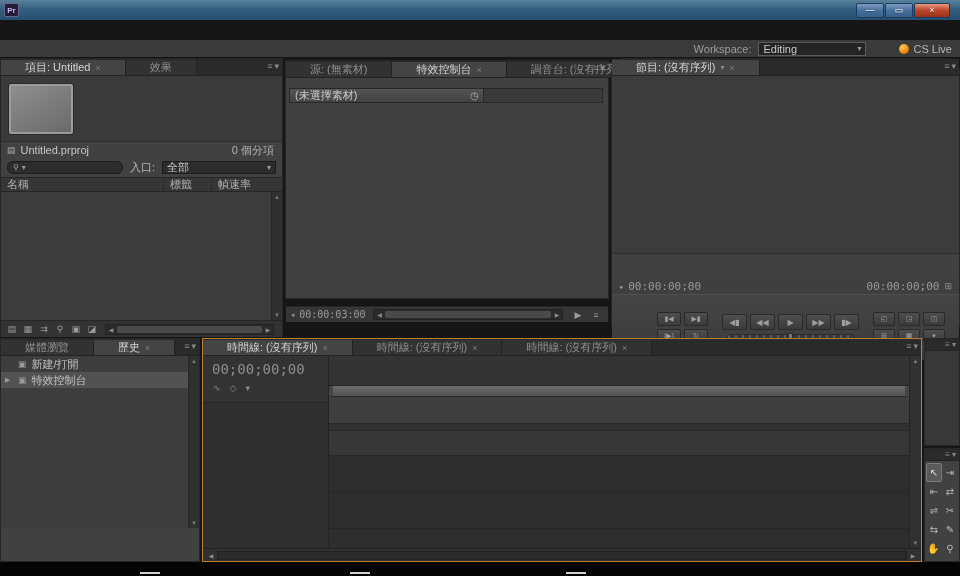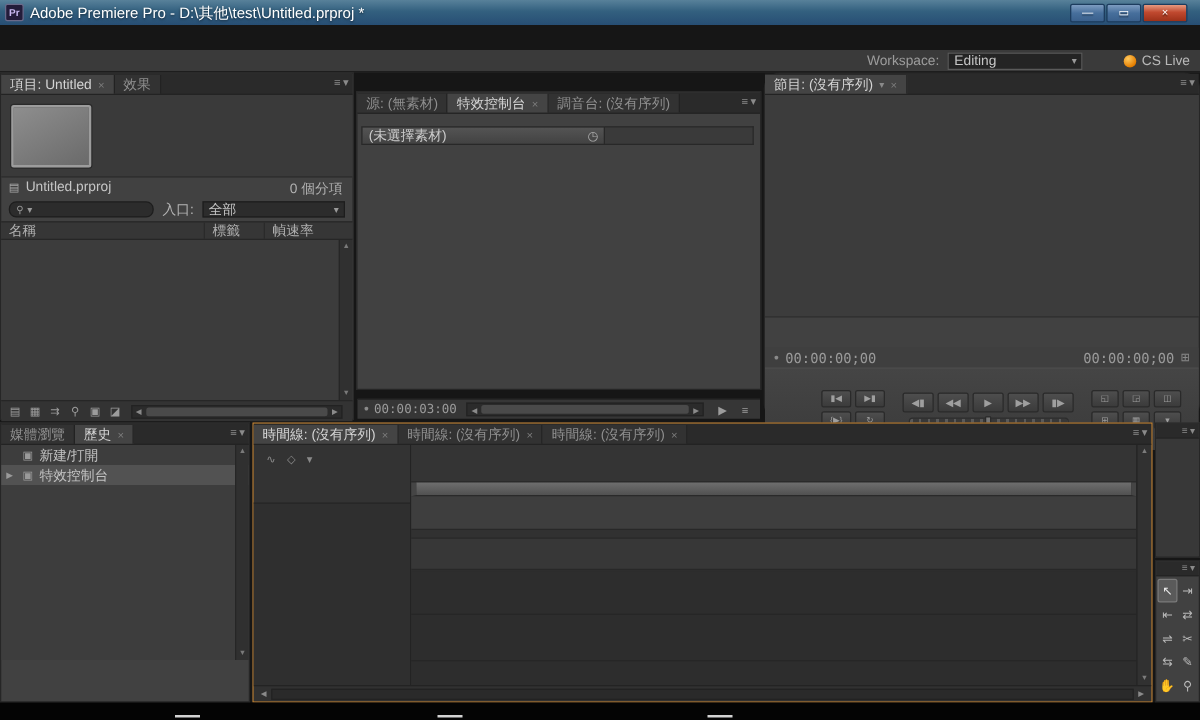--- a/index.html
+++ b/index.html
@@ -33,21 +33,21 @@
     font-size:11px;display:flex;align-items:center;justify-content:space-between;padding:0 4px;}
   .ws-select .dd{font-size:8px;color:#9a9a9a;}
   .cslive{display:flex;align-items:center;gap:4px;margin-left:14px;color:#b8b8b8;font-size:11px;padding-left:12px;}
   .cslive-dot{width:10px;height:10px;border-radius:50%;
     background:radial-gradient(circle at 35% 30%,#ffc95e,#e57e00 70%,#b35f00);}
 
   
   .panel{position:absolute;background:#414141;border:1px solid #262626;}
   .tabbar{height:17px;background:#2a2a2a;display:flex;align-items:stretch;position:relative;
     border-bottom:1px solid #232323;}
-  .tab{display:flex;align-items:center;gap:5px;padding:0 7px;font-size:11px;color:#8f8f8f;
+  .tab{display:flex;align-items:center;gap:5px;padding:0 24px;font-size:11px;color:#8f8f8f;
     background:#323232;border-right:1px solid #222;white-space:nowrap;margin-top:1px;}
   .tab.active{background:#444;color:#d4d4d4;}
   .tclose{font-size:9px;color:#7e7e7e;}
   .tdd{font-size:8px;color:#8a8a8a;}
   .panel-menu{position:absolute;right:3px;top:2px;display:flex;gap:2px;color:#8a8a8a;
     font-size:9px;align-items:center;}
   .mono{font-family:"DejaVu Sans Mono",monospace;}
 
   
   #project{left:0;top:58px;width:283px;height:278px;}
@@ -77,21 +77,21 @@
   .p-bottombar{height:17px;background:#333;border-top:1px solid #262626;display:flex;
     align-items:center;padding:0 4px;gap:2px;}
   .tool-btn{width:14px;height:13px;display:flex;align-items:center;justify-content:center;
     color:#9c9c9c;font-size:9px;}
   .hscroll{flex:1;height:11px;margin:0 4px;background:#2b2b2b;border:1px solid #222;
     display:flex;align-items:center;}
   .hscroll .arr{width:10px;color:#8a8a8a;font-size:6px;text-align:center;}
   .hscroll .thumb{flex:1;height:7px;margin:0 1px;background:#4a4a4a;border-radius:2px;}
 
   
-  #source{left:285px;top:73px;width:324px;height:239px;}
+  #source{left:285px;top:60px;width:324px;height:239px;}
   .s-body{position:relative;height:244px;}
   .s-header{position:absolute;left:3px;right:5px;top:10px;height:15px;display:flex;}
   .s-header-left{width:62%;background:linear-gradient(#545454,#424242);border:1px solid #282828;
     display:flex;align-items:center;padding:0 5px;color:#cdcdcd;font-size:11px;position:relative;}
   .s-stopwatch{position:absolute;right:4px;color:#aaa;font-size:10px;}
   .s-header-right{flex:1;background:#3a3a3a;border:1px solid #282828;border-left:none;}
   .s-bottombar{position:absolute;left:0;right:0;bottom:0;height:16px;background:#363636;
     border-top:1px solid #262626;display:flex;align-items:center;padding:0 5px;gap:4px;}
   .tc-text{color:#9a9a9a;font-size:10px;}
   .dot{color:#8a8a8a;font-size:7px;}
@@ -171,21 +171,20 @@
   .taskbar{position:absolute;left:0;top:562px;width:960px;height:14px;background:#040404;}
   .tb-mark{position:absolute;bottom:2px;height:2px;background:#d3d3d3;}
 </style>
 </head>
 <body>
 
 <div id="app">
 
   <div class="titlebar">
     <div class="app-icon">Pr</div>
-    <div class="title-text">Adobe Premiere Pro - D:\其他\test\Untitled.prproj *</div>
     <div class="win-controls">
       <div class="win-btn">—</div>
       <div class="win-btn">▭</div>
       <div class="win-btn close">×</div>
     </div>
   </div>
 
 
   <div class="workspacebar">
     <span class="ws-label">Workspace:</span>
@@ -394,20 +393,21 @@
         <span>時間線: (沒有序列)</span>
         <span class="tclose">×</span>
       </div>
       <div class="panel-menu">
         <span>≡</span>
         <span>▾</span>
       </div>
     </div>
     <div class="tl-content">
       <div class="tl-left">
+        <div class="tl-timecode mono">00;00;00;00</div>
         <div class="tl-left-icons">
           <span>∿</span>
           <span>◇</span>
           <span>▾</span>
         </div>
         <div class="tl-left-low"></div>
       </div>
       <div class="tl-main">
         <div class="tl-ruler"></div>
         <div class="tl-workarea"></div>

